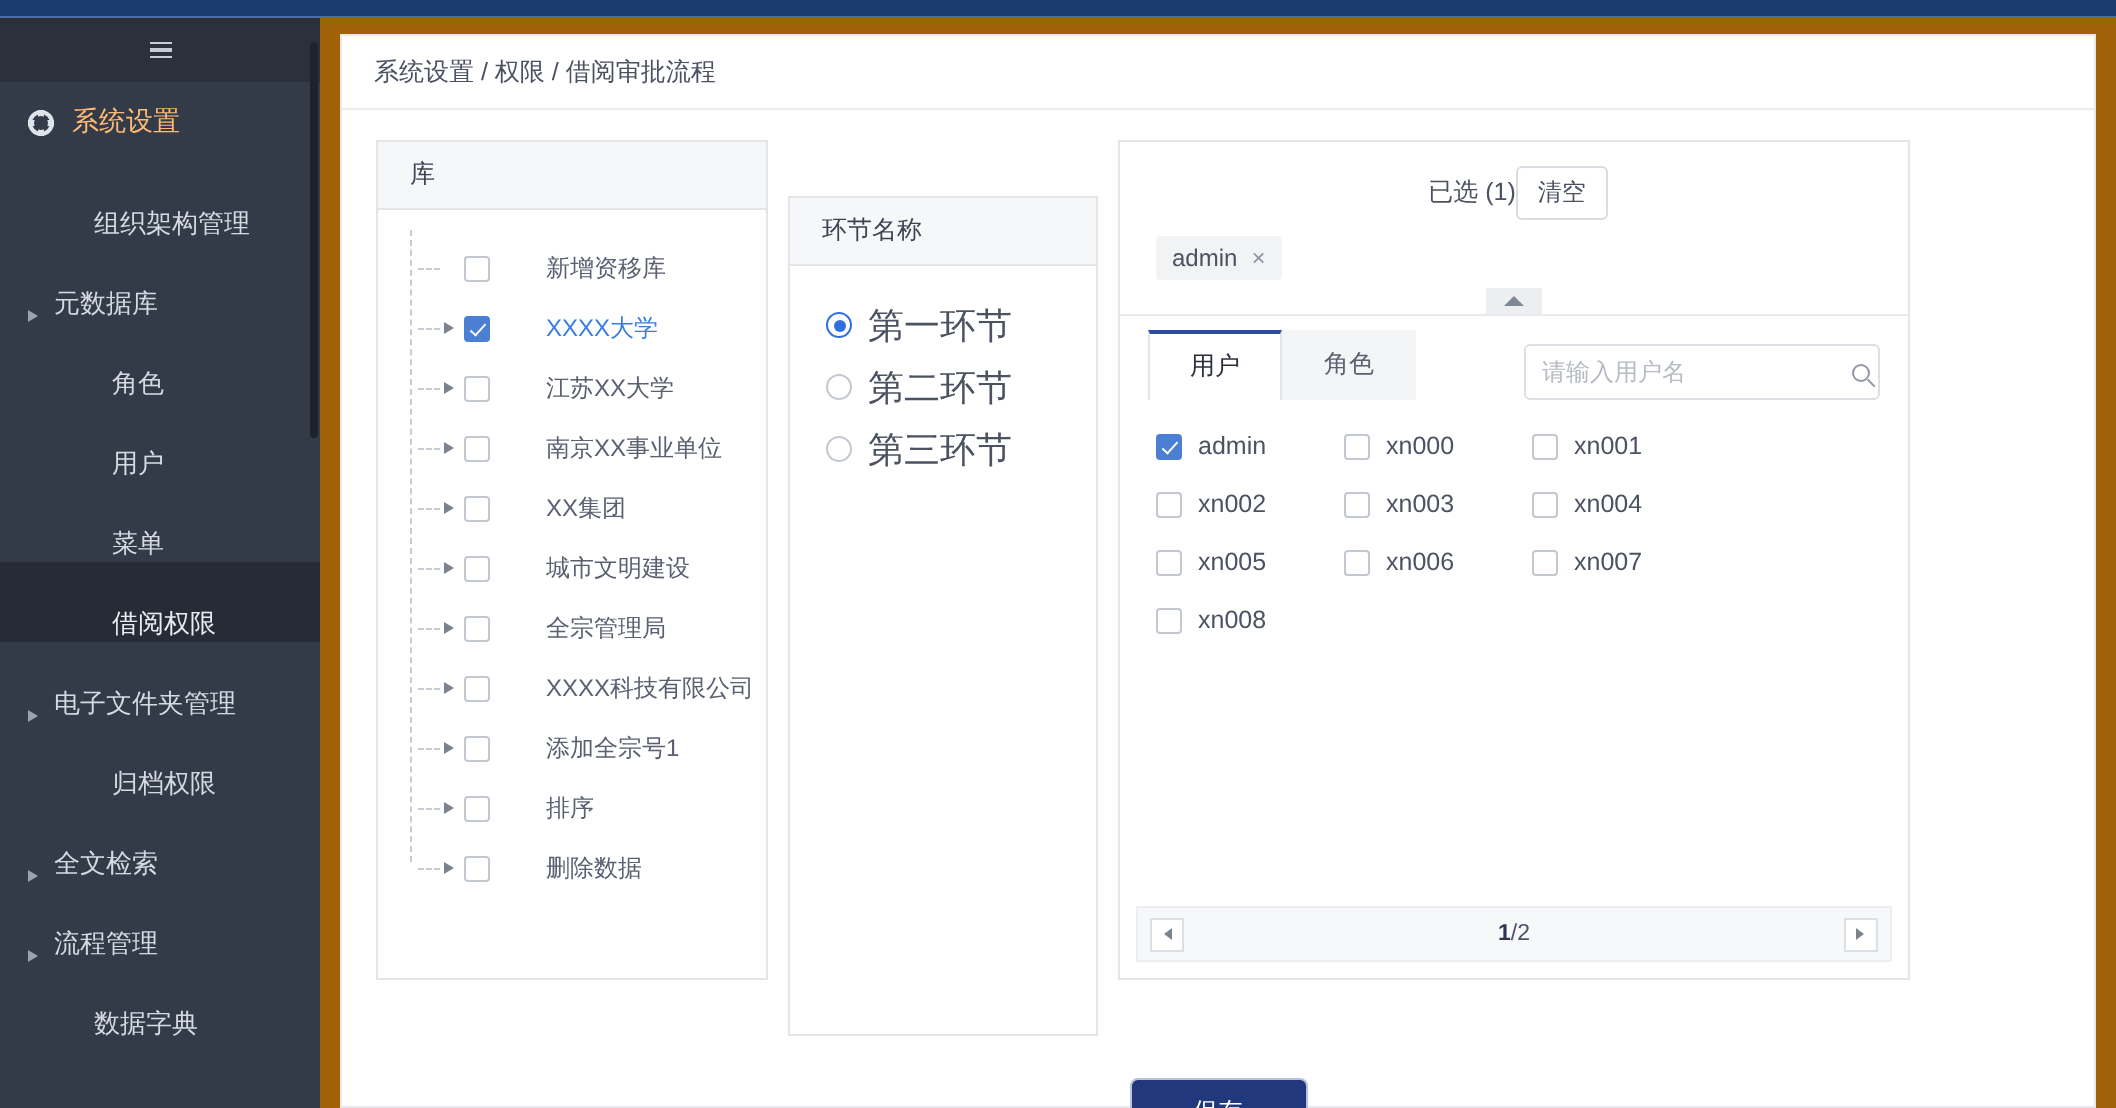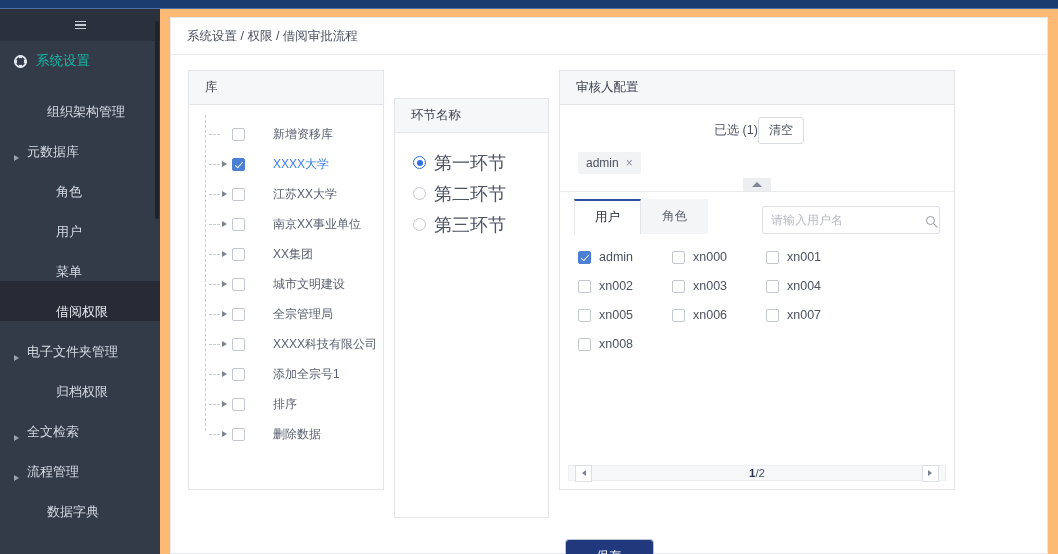--- a/index.html
+++ b/index.html
@@ -25,21 +25,21 @@
     overflow: hidden;
   }
   .sidebar-top {
     height: 32px; display: flex; align-items: center; justify-content: center;
     background: #2b313c;
   }
   .ham { display: flex; flex-direction: column; gap: 2px; }
   .ham i { display: block; width: 11px; height: 1.5px; background: #c6cbd4; }
   .menu-root {
     display: flex; align-items: center; gap: 9px;
-    padding: 11px 17px 11px 14px; color: #14b8a6; font-size: 13.5px;
+    padding: 11px 17px 11px 14px; color: #fdba74; font-size: 13.5px;
   }
   .gear {
     width: 13px; height: 13px; flex: none; position: relative;
     border: 2px solid #dfe3ea; border-radius: 50%;
   }
   .gear::before, .gear::after {
     content:""; position:absolute; background:#dfe3ea;
   }
   .gear::before { width: 13px; height: 3px; left: -2px; top: 3px; }
   .gear::after { width: 3px; height: 13px; left: 3px; top: -2px; }
@@ -69,21 +69,21 @@
   .nav-item.lvl3 { padding-left: 56px; }
   .nav-item.active { background: #262b35; color: #e8ecf2; }
   .sb-scroll {
     position: absolute; right: 1px; top: 12px; width: 4px; height: 198px;
     background: #1d222b; border-radius: 2px;
   }
 
   
   .main {
     position: absolute; top: 9px; left: 160px; width: 898px; height: 545px;
-    background: #fdba74; padding: 8px 10px 0 10px;
+    background: #a16207; padding: 8px 10px 0 10px;
   }
   .content-card {
     background: #fff; width: 878px; height: 537px;
     border: 1px solid #e6e8eb;
   }
   .breadcrumb {
     height: 37px; display: flex; align-items: center; padding-left: 16px;
     font-size: 12.5px; color: #4a5160; border-bottom: 1px solid #ececec;
   }
 
@@ -221,21 +221,21 @@
 
   .user-grid {
     padding: 16px 0 0 18px;
     display: grid; grid-template-columns: 94px 94px 94px;
     row-gap: 15px;
   }
   .user-cell { display: flex; align-items: center; font-size: 12.5px; color: #4c5261; }
   .user-cell .cbox { margin-right: 8px; }
 
   .pager {
-    position: absolute; left: 8px; right: 8px; bottom: 8px; height: 16px;
+    position: absolute; left: 8px; right: 8px; bottom: 8px; height: 28px;
     background: #f7f8fa; border: 1px solid #eceef1;
     display: flex; align-items: center; justify-content: space-between;
     padding: 0 6px;
     gap: 12px;
   }
   .pg-btn {
     width: 17px; height: 17px; border: 1px solid #dcdfe4; background: #fff;
     display: flex; align-items: center; justify-content: center; cursor: pointer;
   }
   .arr-l { width:0;height:0;border-right:4px solid #7b8290;border-top:3px solid transparent;border-bottom:3px solid transparent; }
@@ -408,21 +408,20 @@
                 <span>第二环节</span>
               </div>
               <div class="radio-row">
                 <span class="rad"></span>
                 <span>第三环节</span>
               </div>
             </div>
         </div>
 
         <div class="panel p3">
-          <div class="panel-head">审核人配置</div>
 
           <div class="sel-row">
             <span class="sel-label">已选 (1)</span>
             <button class="clear-btn">清空</button>
           </div>
 
           <div class="tag-row" id="tag-row"><span class="tag">
                 <span>admin</span>
                 <span class="x">×</span>
               </span></div>

